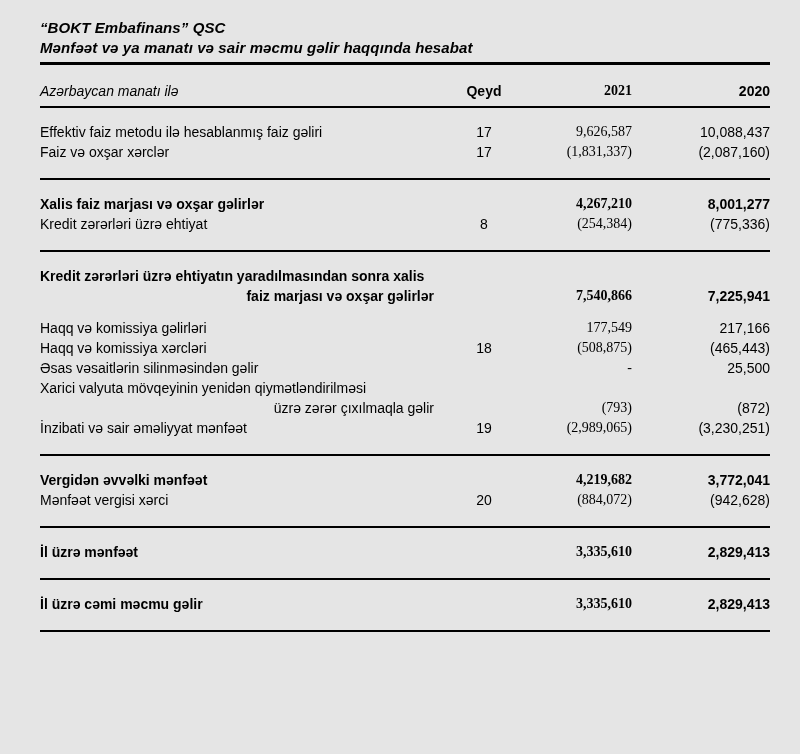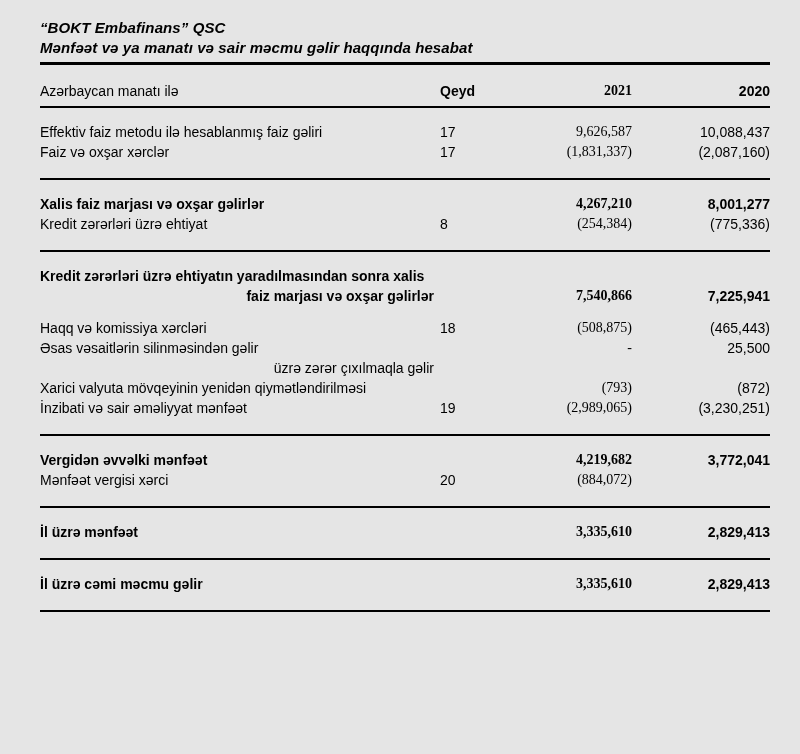--- a/index.html
+++ b/index.html
@@ -38,25 +38,25 @@
   .rule.section {
     margin: 16px 0 14px 0;
   }
   .trow {
     display: flex;
     align-items: flex-end;
     font-size: 14px;
     line-height: 20px;
   }
   .c-label { width: 400px; padding-right: 6px; box-sizing: border-box; }
-  .c-note  { width: 88px;  }
+  .c-note  { width: 88px;  text-align: center; }
   .c-v1    { width: 104px; text-align: right; white-space: nowrap; font-family: Liberation Serif, serif; }
   .c-v2    { width: 138px; text-align: right; white-space: nowrap; }
   .bold   { font-weight: bold; }
-  .italic { }
+  .italic { font-style: italic; }
   .label-line.indent { padding-left: 9px; text-align: right; }
   .gap { height: 12px; }
 </style>
 </head>
 <body>
 
 <div class="page">
 
   <div class="doc-title">“BOKT Embafinans” QSC</div>
   <div class="doc-title">Mənfəət və ya manatı və sair məcmu gəlir haqqında hesabat</div>
@@ -112,38 +112,46 @@
           <div class="label-line">Kredit zərərləri üzrə ehtiyatın yaradılmasından sonra xalis</div>
           <div class="label-line indent">faiz marjası və oxşar gəlirlər</div>
         </div>
         <div class="c-note"></div>
         <div class="c-v1">7,540,866</div>
         <div class="c-v2">7,225,941</div>
       </div>
       <div class="gap"></div>
       <div class="trow">
         <div class="c-label">
+          <div class="label-line">Haqq və komissiya gəlirləri</div>
+        </div>
+        <div class="c-note"></div>
+        <div class="c-v1">177,549</div>
+        <div class="c-v2">217,166</div>
+      </div>
+      <div class="trow">
+        <div class="c-label">
           <div class="label-line">Haqq və komissiya xərcləri</div>
         </div>
         <div class="c-note">18</div>
         <div class="c-v1">(508,875)</div>
         <div class="c-v2">(465,443)</div>
       </div>
       <div class="trow">
         <div class="c-label">
           <div class="label-line">Əsas vəsaitlərin silinməsindən gəlir</div>
         </div>
         <div class="c-note"></div>
         <div class="c-v1">-</div>
         <div class="c-v2">25,500</div>
       </div>
       <div class="trow">
         <div class="c-label">
+          <div class="label-line">Xarici valyuta mövqeyinin yenidən qiymətləndirilməsi</div>
           <div class="label-line indent">üzrə zərər çıxılmaqla gəlir</div>
-          <div class="label-line">Xarici valyuta mövqeyinin yenidən qiymətləndirilməsi</div>
         </div>
         <div class="c-note"></div>
         <div class="c-v1">(793)</div>
         <div class="c-v2">(872)</div>
       </div>
       <div class="trow">
         <div class="c-label">
           <div class="label-line">İnzibati və sair əməliyyat mənfəət</div>
         </div>
         <div class="c-note">19</div>
@@ -158,20 +166,21 @@
         <div class="c-note"></div>
         <div class="c-v1">4,219,682</div>
         <div class="c-v2">3,772,041</div>
       </div>
       <div class="trow">
         <div class="c-label">
           <div class="label-line">Mənfəət vergisi xərci</div>
         </div>
         <div class="c-note">20</div>
         <div class="c-v1">(884,072)</div>
+        <div class="c-v2">(942,628)</div>
       </div>
       <div class="rule section"></div>
       <div class="trow bold">
         <div class="c-label">
           <div class="label-line">İl üzrə mənfəət</div>
         </div>
         <div class="c-note"></div>
         <div class="c-v1">3,335,610</div>
         <div class="c-v2">2,829,413</div>
       </div>

